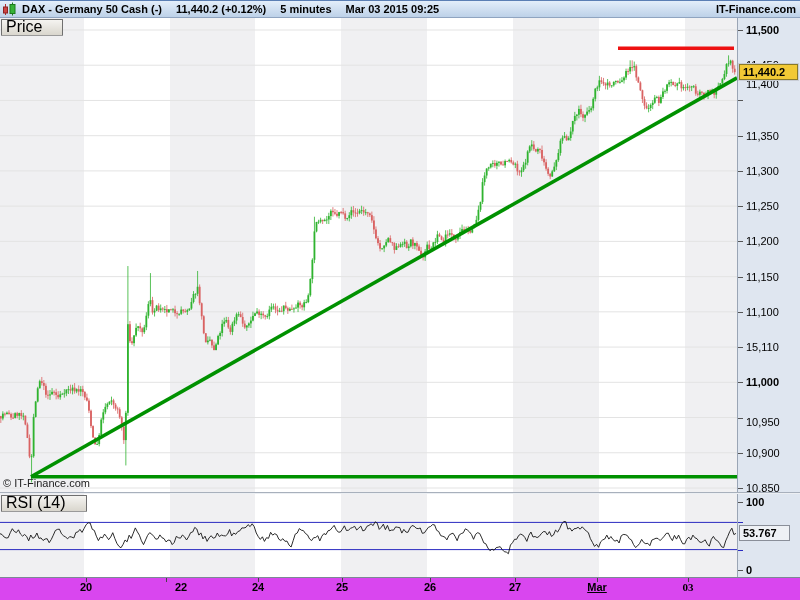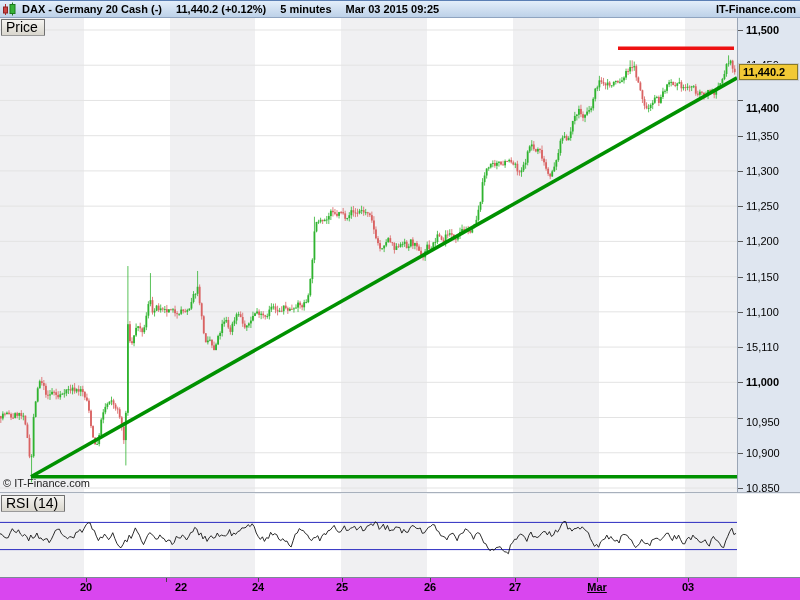--- a/index.html
+++ b/index.html
@@ -7,22 +7,22 @@
        font-family:"Liberation Sans",sans-serif;background:#fff;-webkit-font-smoothing:antialiased;}
   
   .titlebar{position:absolute;left:0;top:0;width:800px;height:18px;box-sizing:border-box;
     background:linear-gradient(#e3eefa,#bdd1e8);border-top:1px solid #5b7fb4;border-bottom:1px solid #8fa4c0;
     display:flex;align-items:center;font-size:11px;font-weight:bold;color:#000;}
   .titlebar .seg{margin-right:14px;white-space:nowrap;}
   .titlebar .brand{margin-left:auto;margin-right:4px;}
   .tb-icon{margin:0 5px 0 2px;display:block;}
   
   .tab{position:absolute;box-sizing:border-box;background:linear-gradient(#f5f4f1,#d9d6cd);
-    border:1px solid #6f6f6f;border-bottom-color:#9a9a9a;font-size:14px;color:#000;
-    padding:1px 6px 2px 4px;line-height:12px;border-radius:1px;}
+    border:1px solid #6f6f6f;border-bottom-color:#9a9a9a;font-size:16px;color:#000;
+    padding:1px 20px 2px 4px;line-height:12px;border-radius:1px;}
   
   .plot{position:absolute;left:0;background:#fff;}
   .vaxis{position:absolute;left:737px;width:63px;box-sizing:border-box;background:#dfe6f0;
     border-left:1px solid #9aa5b5;font-size:11px;color:#000;}
   .vaxis .lbl{position:absolute;left:8px;transform:translateY(-50%);white-space:nowrap;}
   .vaxis .tick{position:absolute;left:0;width:5px;height:1px;background:#555;}
   .vaxis .tick.blue{background:#2a2ac0;}
   .badge{position:absolute;left:1px;right:2px;transform:translateY(-50%);box-sizing:border-box;
     text-align:left;padding:1px 3px;font-size:11px;font-weight:600;color:#000;}
   .badge.price{background:#f2c935;border:1px solid #8a7a28;box-shadow:0 0 0 1px #c9cdd6;}
@@ -44,21 +44,21 @@
 
 <div id="app">
 
   <div class="titlebar">
     <svg class="tb-icon" width="15" height="14" viewBox="0 0 15 14">
       <line x1="3.5" y1="2" x2="3.5" y2="13" stroke="#b03030" stroke-width="1"></line>
       <rect x="1.5" y="5" width="4" height="6" fill="#cc4444" stroke="#8c2222" stroke-width="1"></rect>
       <line x1="10.5" y1="0.5" x2="10.5" y2="13.5" stroke="#1d7a1d" stroke-width="1"></line>
       <rect x="8" y="2.5" width="5" height="9" fill="#37b237" stroke="#1d7a1d" stroke-width="1"></rect>
     </svg>
-    <span class="seg">DAX - Germany 20 Cash (-)</span>
+    <span class="seg">DAX - Germany 50 Cash (-)</span>
     <span class="seg">
       <span>11,440.2</span>
       <span>(+0.12%)</span>
     </span>
     <span class="seg">5 minutes</span>
     <span class="seg">Mar 03 2015 09:25</span>
     <span class="brand">IT-Finance.com</span>
   </div>
 
   <svg id="price-svg" class="plot" style="top:18px" width="737" height="474">
@@ -804,21 +804,21 @@
       <line x1="618" x2="734" y1="30.3196" y2="30.3196" stroke="#ee1111" stroke-width="3.6"></line>
     </svg>
   <div class="tab" style="left:1px;top:19px">Price</div>
   <div class="copyright">© IT-Finance.com</div>
   <div class="vaxis" id="price-axis" style="top:18px;height:474px">
       <div class="tick" style="top: 12px;"></div>
       <div class="lbl bold" style="top: 12px;">11,500</div>
       <div class="tick" style="top: 47px;"></div>
       <div class="lbl" style="top: 47.23px;">11,450</div>
       <div class="tick" style="top: 82px;"></div>
-      <div class="lbl" style="top: 90px; font-weight: bold;">11,400</div>
+      <div class="lbl" style="top: 66px;">11,400</div>
       <div class="tick" style="top: 118px;"></div>
       <div class="lbl" style="top: 117.69px;">11,350</div>
       <div class="tick" style="top: 153px;"></div>
       <div class="lbl" style="top: 152.92px;">11,300</div>
       <div class="tick" style="top: 188px;"></div>
       <div class="lbl" style="top: 188.15px;">11,250</div>
       <div class="tick" style="top: 223px;"></div>
       <div class="lbl" style="top: 223.38px;">11,200</div>
       <div class="tick" style="top: 259px;"></div>
       <div class="lbl" style="top: 258.61px;">11,150</div>
@@ -844,32 +844,41 @@
       <rect x="170" y="0" width="85" height="83" fill="#f0f0f2"></rect>
       <rect x="341" y="0" width="86" height="83" fill="#f0f0f2"></rect>
       <rect x="513" y="0" width="86" height="83" fill="#f0f0f2"></rect>
       <rect x="685" y="0" width="52" height="83" fill="#f0f0f2"></rect>
       <polygon points="563.7500000000008,27.47191757302496 565.8000000000008,27.67798613359507 565.8000000000008,28.4 563.7500000000008,28.4" fill="#e9b0b0"></polygon>
       <line x1="0" x2="737" y1="28.4" y2="28.4" stroke="#2a2ac0" stroke-width="1"></line>
       <line x1="0" x2="737" y1="55.599999999999994" y2="55.599999999999994" stroke="#2a2ac0" stroke-width="1"></line>
       <polyline points="0,39.7 2.05,40.5 4.1,43.0 6.1499999999999995,44.0 8.2,43.7 10.25,38.7 12.3,34.7 14.350000000000001,37.5 16.400000000000002,38.6 18.450000000000003,35.8 20.500000000000004,40.1 22.550000000000004,42.1 24.600000000000005,40.5 26.650000000000006,42.4 28.700000000000006,46.8 30.750000000000007,41.0 32.800000000000004,44.3 34.85,43.1 36.9,39.0 38.949999999999996,44.4 40.99999999999999,43.9 43.04999999999999,46.5 45.09999999999999,45.0 47.149999999999984,44.7 49.19999999999998,48.7 51.24999999999998,45.5 53.299999999999976,41.2 55.34999999999997,36.5 57.39999999999997,35.4 59.44999999999997,35.2 61.499999999999964,39.8 63.54999999999996,41.8 65.59999999999997,43.0 67.64999999999996,44.8 69.69999999999996,42.6 71.74999999999996,43.1 73.79999999999995,44.0 75.84999999999995,38.5 77.89999999999995,37.9 79.94999999999995,35.4 81.99999999999994,38.4 84.04999999999994,34.6 86.09999999999994,30.7 88.14999999999993,28.8 90.19999999999993,29.1 92.24999999999993,35.3 94.29999999999993,36.4 96.34999999999992,42.2 98.39999999999992,46.6 100.44999999999992,43.0 102.49999999999991,43.9 104.54999999999991,40.1 106.59999999999991,42.7 108.6499999999999,45.7 110.6999999999999,43.0 112.7499999999999,38.7 114.7999999999999,44.4 116.8499999999999,49.3 118.89999999999989,52.3 120.94999999999989,53.8 122.99999999999989,50.5 125.04999999999988,46.0 127.09999999999988,47.8 129.1499999999999,41.2 131.1999999999999,44.4 133.24999999999991,39.2 135.29999999999993,33.9 137.34999999999994,37.8 139.39999999999995,41.2 141.44999999999996,46.8 143.49999999999997,50.6 145.54999999999998,46.0 147.6,41.4 149.65,38.7 151.70000000000002,40.1 153.75000000000003,42.3 155.80000000000004,45.2 157.85000000000005,44.8 159.90000000000006,40.9 161.95000000000007,43.7 164.00000000000009,44.6 166.0500000000001,47.9 168.1000000000001,46.1 170.15000000000012,46.4 172.20000000000013,50.6 174.25000000000014,48.4 176.30000000000015,42.4 178.35000000000016,43.7 180.40000000000018,44.2 182.4500000000002,41.0 184.5000000000002,42.8 186.5500000000002,46.0 188.60000000000022,42.8 190.65000000000023,38.6 192.70000000000024,38.0 194.75000000000026,33.4 196.80000000000027,35.0 198.85000000000028,41.1 200.9000000000003,38.9 202.9500000000003,44.9 205.0000000000003,42.2 207.05000000000032,47.4 209.10000000000034,43.9 211.15000000000035,41.7 213.20000000000036,44.2 215.25000000000037,43.5 217.30000000000038,39.0 219.3500000000004,42.5 221.4000000000004,41.1 223.45000000000041,41.7 225.50000000000043,41.9 227.55000000000044,40.2 229.60000000000045,35.5 231.65000000000046,41.9 233.70000000000047,39.0 235.75000000000048,40.3 237.8000000000005,37.6 239.8500000000005,36.8 241.90000000000052,33.9 243.95000000000053,34.0 246.00000000000054,33.3 248.05000000000055,30.6 250.10000000000056,32.6 252.15000000000057,29.8 254.20000000000059,32.6 256.25000000000057,39.0 258.3000000000006,42.7 260.3500000000006,45.4 262.4000000000006,42.8 264.4500000000006,47.4 266.5000000000006,43.7 268.55000000000064,44.3 270.60000000000065,38.3 272.65000000000066,41.1 274.70000000000067,39.7 276.7500000000007,40.7 278.8000000000007,45.2 280.8500000000007,46.5 282.9000000000007,44.7 284.9500000000007,47.3 287.00000000000074,47.1 289.05000000000075,51.1 291.10000000000076,53.0 293.1500000000008,46.7 295.2000000000008,40.2 297.2500000000008,39.0 299.3000000000008,34.6 301.3500000000008,36.2 303.40000000000083,36.6 305.45000000000084,39.5 307.50000000000085,40.9 309.55000000000086,44.9 311.6000000000009,46.6 313.6500000000009,43.7 315.7000000000009,43.5 317.7500000000009,41.7 319.8000000000009,46.9 321.85000000000093,42.2 323.90000000000094,39.6 325.95000000000095,40.6 328.00000000000097,36.8 330.050000000001,36.2 332.100000000001,33.8 334.150000000001,31.4 336.200000000001,35.6 338.250000000001,38.1 340.30000000000103,38.1 342.35000000000105,35.3 344.40000000000106,31.8 346.45000000000107,36.5 348.5000000000011,36.2 350.5500000000011,34.3 352.6000000000011,33.5 354.6500000000011,32.3 356.7000000000011,36.0 358.75000000000114,34.1 360.80000000000115,32.1 362.85000000000116,36.9 364.90000000000117,36.1 366.9500000000012,32.3 369.0000000000012,31.4 371.0500000000012,29.8 373.1000000000012,31.6 375.1500000000012,27.8 377.20000000000124,29.1 379.25000000000125,35.4 381.30000000000126,33.2 383.3500000000013,30.2 385.4000000000013,35.6 387.4500000000013,31.4 389.5000000000013,36.9 391.5500000000013,36.1 393.60000000000133,36.1 395.65000000000134,32.9 397.70000000000135,33.3 399.75000000000136,33.6 401.8000000000014,39.1 403.8500000000014,35.4 405.9000000000014,38.1 407.9500000000014,38.3 410.0000000000014,34.0 412.05000000000143,31.5 414.10000000000144,32.2 416.15000000000146,34.2 418.20000000000147,34.7 420.2500000000015,34.0 422.3000000000015,39.3 424.3500000000015,38.9 426.4000000000015,36.0 428.4500000000015,33.3 430.50000000000153,32.5 432.55000000000155,30.6 434.60000000000156,30.9 436.65000000000157,36.3 438.7000000000016,37.5 440.7500000000016,41.7 442.8000000000016,42.3 444.8500000000016,43.1 446.9000000000016,45.9 448.95000000000164,41.4 451.00000000000165,39.9 453.05000000000166,39.2 455.10000000000167,42.4 457.1500000000017,46.7 459.2000000000017,41.0 461.2500000000017,39.6 463.3000000000017,38.8 465.3500000000017,34.8 467.40000000000174,36.0 469.45000000000175,37.9 471.50000000000176,40.6 473.5500000000018,45.3 475.6000000000018,40.3 477.6500000000018,38.7 479.7000000000018,39.5 481.7500000000018,43.9 483.80000000000183,48.9 485.85000000000184,49.8 487.90000000000185,54.0 489.95000000000186,56.7 492.0000000000019,55.1 494.0500000000019,56.3 496.1000000000019,53.7 498.1500000000019,53.2 500.2000000000019,52.7 502.25000000000193,55.6 504.30000000000194,57.7 506.35000000000196,58.1 508.40000000000197,59.7 510.450000000002,51.0 512.5000000000019,48.7 514.5500000000019,45.3 516.6000000000018,45.3 518.6500000000018,41.5 520.7000000000018,40.1 522.7500000000017,41.0 524.8000000000017,43.4 526.8500000000016,47.4 528.9000000000016,41.3 530.9500000000015,38.0 533.0000000000015,43.0 535.0500000000014,42.5 537.1000000000014,43.6 539.1500000000013,42.4 541.2000000000013,39.8 543.2500000000013,37.7 545.3000000000012,37.6 547.3500000000012,40.9 549.4000000000011,37.6 551.4500000000011,42.4 553.500000000001,41.0 555.550000000001,36.1 557.6000000000009,38.1 559.6500000000009,34.7 561.7000000000008,30.0 563.7500000000008,27.5 565.8000000000008,27.7 567.8500000000007,35.1 569.9000000000007,34.0 571.9500000000006,37.1 574.0000000000006,34.8 576.0500000000005,34.5 578.1000000000005,33.3 580.1500000000004,35.2 582.2000000000004,32.8 584.2500000000003,35.0 586.3000000000003,37.1 588.3500000000003,38.6 590.4000000000002,44.7 592.4500000000002,48.4 594.5000000000001,52.4 596.5500000000001,50.3 598.6,53.3 600.65,47.8 602.6999999999999,45.9 604.7499999999999,45.0 606.7999999999998,41.1 608.8499999999998,45.1 610.8999999999997,42.5 612.9499999999997,45.5 614.9999999999997,47.2 617.0499999999996,46.0 619.0999999999996,49.0 621.1499999999995,41.9 623.1999999999995,40.5 625.2499999999994,40.6 627.2999999999994,41.5 629.3499999999993,44.7 631.3999999999993,45.9 633.4499999999992,50.4 635.4999999999992,53.5 637.5499999999992,51.9 639.5999999999991,49.5 641.6499999999991,45.4 643.699999999999,48.5 645.749999999999,49.7 647.7999999999989,49.3 649.8499999999989,51.7 651.8999999999988,46.0 653.9499999999988,45.2 655.9999999999987,44.2 658.0499999999987,44.5 660.0999999999987,46.6 662.1499999999986,44.5 664.1999999999986,42.2 666.2499999999985,39.4 668.2999999999985,39.2 670.3499999999984,43.5 672.3999999999984,46.6 674.4499999999983,41.4 676.4999999999983,45.1 678.5499999999982,41.1 680.5999999999982,45.6 682.6499999999982,49.7 684.6999999999981,49.9 686.7499999999981,45.2 688.799999999998,43.1 690.849999999998,45.8 692.8999999999979,41.1 694.9499999999979,43.8 696.9999999999978,44.7 699.0499999999978,47.6 701.0999999999977,48.5 703.1499999999977,47.4 705.1999999999977,45.8 707.2499999999976,49.9 709.2999999999976,52.2 711.3499999999975,45.3 713.3999999999975,42.4 715.4499999999974,45.6 717.4999999999974,46.7 719.5499999999973,49.3 721.5999999999973,52.8 723.6499999999972,53.6 725.6999999999972,46.9 727.7499999999972,42.3 729.7999999999971,37.4 731.8499999999971,34.2 733.899999999997,40.6 735.949999999997,39.4" fill="none" stroke="#141414" stroke-width="0.9"></polyline>
     </svg>
   <div class="tab" style="left:1px;top:495px">RSI (14)</div>
+  <div class="vaxis" id="rsi-axis" style="top:494px;height:83px">
+      <div class="tick" style="top: 8px;"></div>
+      <div class="lbl bold" style="top: 8px;">100</div>
+      <div class="tick" style="top: 76px;"></div>
+      <div class="lbl bold" style="top: 76px;">0</div>
+      <div class="tick blue" style="top: 28.4px;"></div>
+      <div class="tick blue" style="top: 55.6px;"></div>
+      <div class="badge rsi" style="top: 39.4384px;">53.767</div>
+    </div>
 
   <div class="taxis" id="time-axis">
       <div class="xtick" style="left: 86px;"></div>
       <div class="xlbl" style="left: 86px;">20</div>
       <div class="xtick" style="left: 166px;"></div>
       <div class="xlbl" style="left: 166px; margin-left: 15px;">22</div>
       <div class="xtick" style="left: 258px;"></div>
       <div class="xlbl" style="left: 258px;">24</div>
       <div class="xtick" style="left: 342px;"></div>
       <div class="xlbl" style="left: 342px;">25</div>
       <div class="xtick" style="left: 430px;"></div>
       <div class="xlbl" style="left: 430px;">26</div>
       <div class="xtick" style="left: 515px;"></div>
       <div class="xlbl" style="left: 515px;">27</div>
       <div class="xtick" style="left: 597px;"></div>
       <div class="xlbl bold" style="left: 597px;">Mar</div>
       <div class="xtick" style="left: 688px;"></div>
-      <div class="xlbl" style="left: 688px;">03</div>
+      <div class="xlbl" style="left: 688px; font-family: Liberation Serif, serif;">03</div>
     </div>
 </div>
 
 </body></html>

